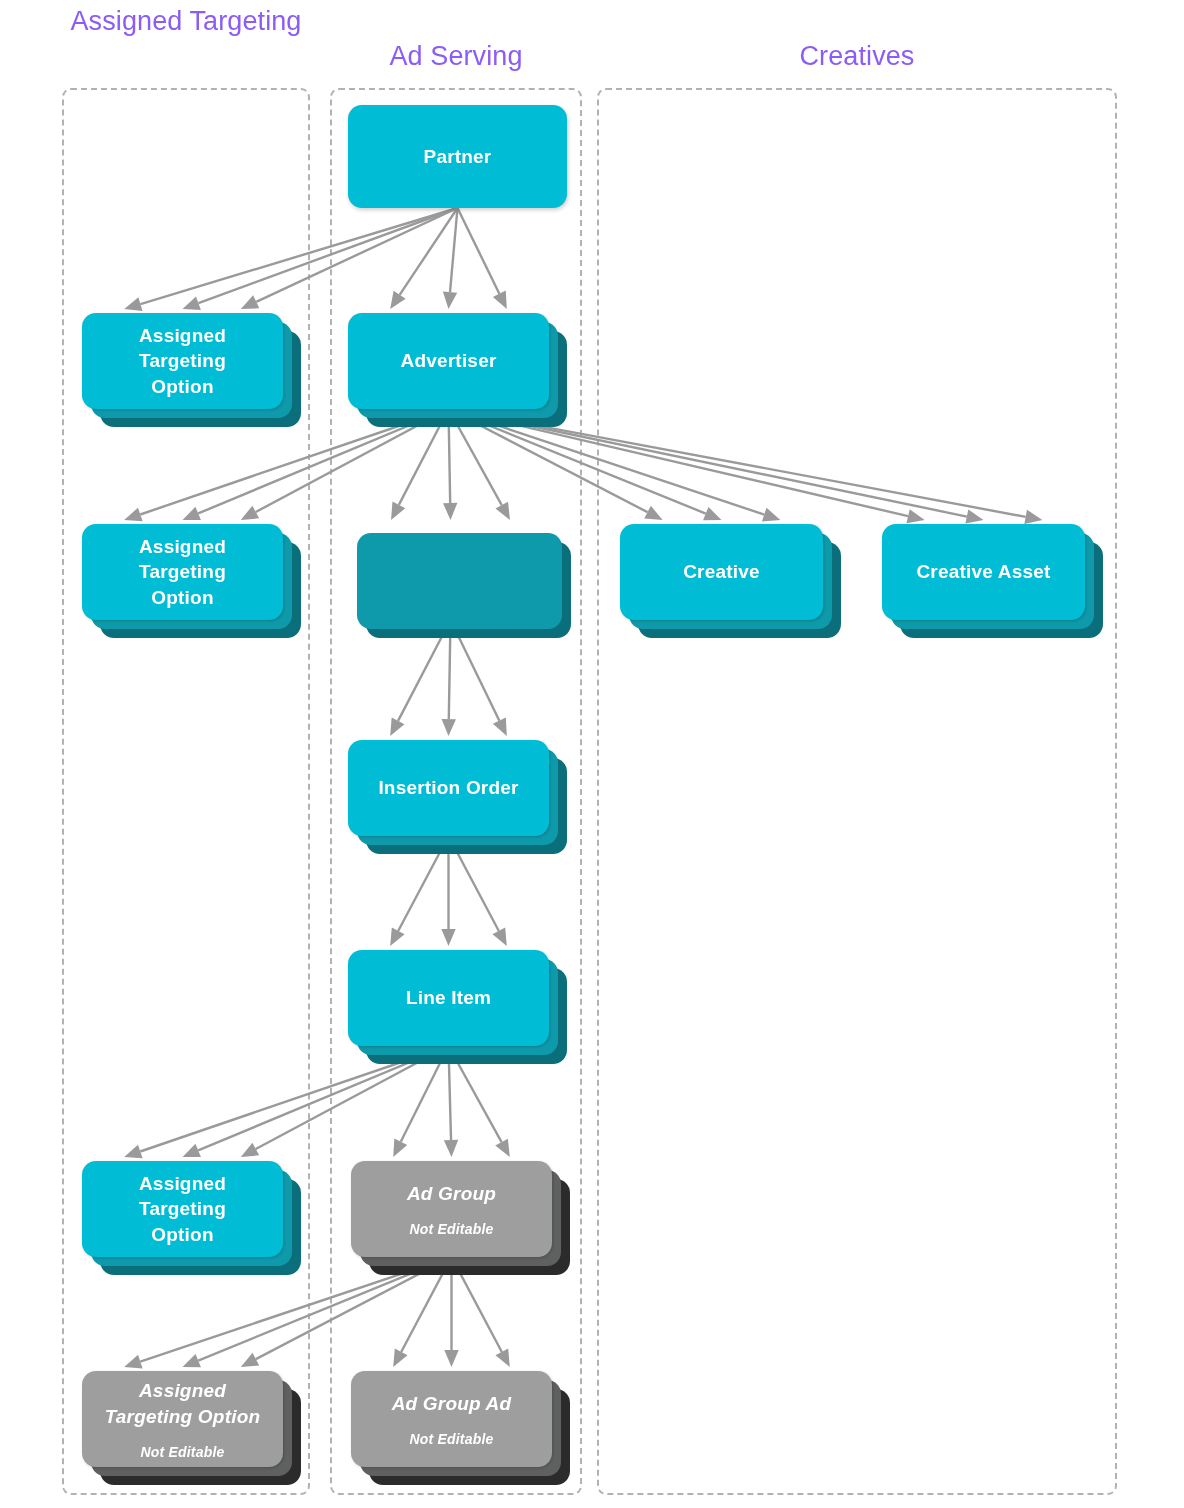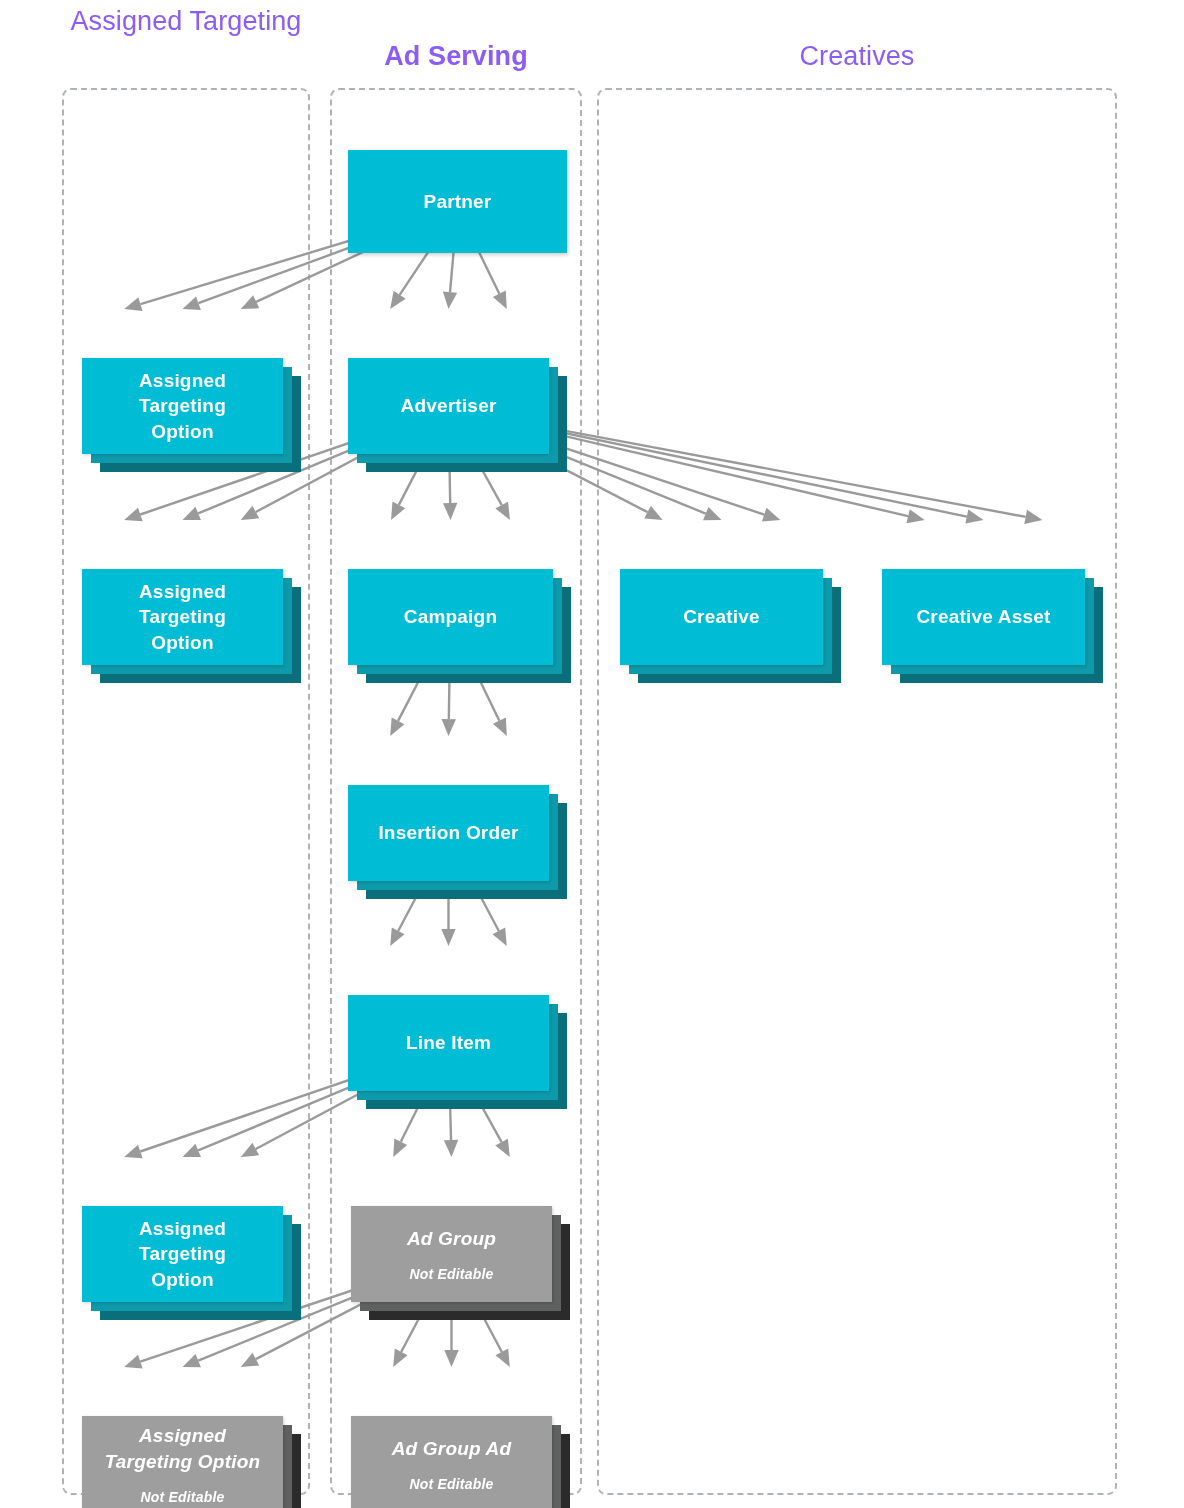--- a/index.html
+++ b/index.html
@@ -47,23 +47,22 @@
     height: 1508px;
     pointer-events: none;
   }
 
   
   .node {
     position: absolute;
   }
   .card {
     position: absolute;
-    border-radius: 0;
+    border-radius: 14px;
     box-sizing: border-box;
-    margin-top: 45px;
   }
   .card.back2 { }
   .card.back1 { }
   .card.front {
     display: flex;
     flex-direction: column;
     align-items: center;
     justify-content: center;
     box-shadow: 1px 1px 3px rgba(0,0,0,0.18);
   }
@@ -98,21 +97,21 @@
   
   .single .front { box-shadow: 1px 2px 4px rgba(0,0,0,0.20); }
 </style>
 </head>
 <body>
 
 <div id="stage">
 
   <div id="headers">
       <div class="col-header" style="left: 62px; top: 6px; width: 248px;">Assigned Targeting</div>
-      <div class="col-header" style="left: 330px; top: 41px; width: 252px; font-weight: bold;">Ad Serving</div>
+      <div class="col-header" style="left: 330px; top: 41px; width: 252px;">Ad Serving</div>
       <div class="col-header" style="left: 597px; top: 41px; width: 520px;">Creatives</div>
     </div>
 
   <div id="groups">
       <div class="group-box" style="left: 62px; top: 88px; width: 248px; height: 1407px; border-color: rgb(176, 179, 182);"></div>
       <div class="group-box" style="left: 330px; top: 88px; width: 252px; height: 1407px; border-color: rgb(176, 179, 182);"></div>
       <div class="group-box" style="left: 597px; top: 88px; width: 520px; height: 1407px; border-color: rgb(176, 179, 182);"></div>
     </div>
 
   <svg id="edges" viewBox="0 0 1184 1508" xmlns="http://www.w3.org/2000/svg">
@@ -237,23 +236,20 @@
       <div class="node cyan" style="left: 82px; top: 524px; width: 219px; height: 114px;">
         <div class="card back2" style="left: 18px; top: 18px; width: 201px; height: 96px;"></div>
         <div class="card back1" style="left: 9px; top: 9px; width: 201px; height: 96px;"></div>
         <div class="card front" style="left: 0px; top: 0px; width: 201px; height: 96px;">
           <div class="node-title" style="max-width: 120px;">Assigned Targeting Option</div>
         </div>
       </div>
       <div class="node cyan" style="left: 348px; top: 524px; width: 223px; height: 114px;">
         <div class="card back2" style="left: 18px; top: 18px; width: 205px; height: 96px;"></div>
         <div class="card back1" style="left: 9px; top: 9px; width: 205px; height: 96px;"></div>
-        <div class="card front" style="left: 0px; top: 0px; width: 205px; height: 96px;">
-          <div class="node-title">Campaign</div>
-        </div>
       </div>
       <div class="node cyan" style="left: 620px; top: 524px; width: 221px; height: 114px;">
         <div class="card back2" style="left: 18px; top: 18px; width: 203px; height: 96px;"></div>
         <div class="card back1" style="left: 9px; top: 9px; width: 203px; height: 96px;"></div>
         <div class="card front" style="left: 0px; top: 0px; width: 203px; height: 96px;">
           <div class="node-title">Creative</div>
         </div>
       </div>
       <div class="node cyan" style="left: 882px; top: 524px; width: 221px; height: 114px;">
         <div class="card back2" style="left: 18px; top: 18px; width: 203px; height: 96px;"></div>

